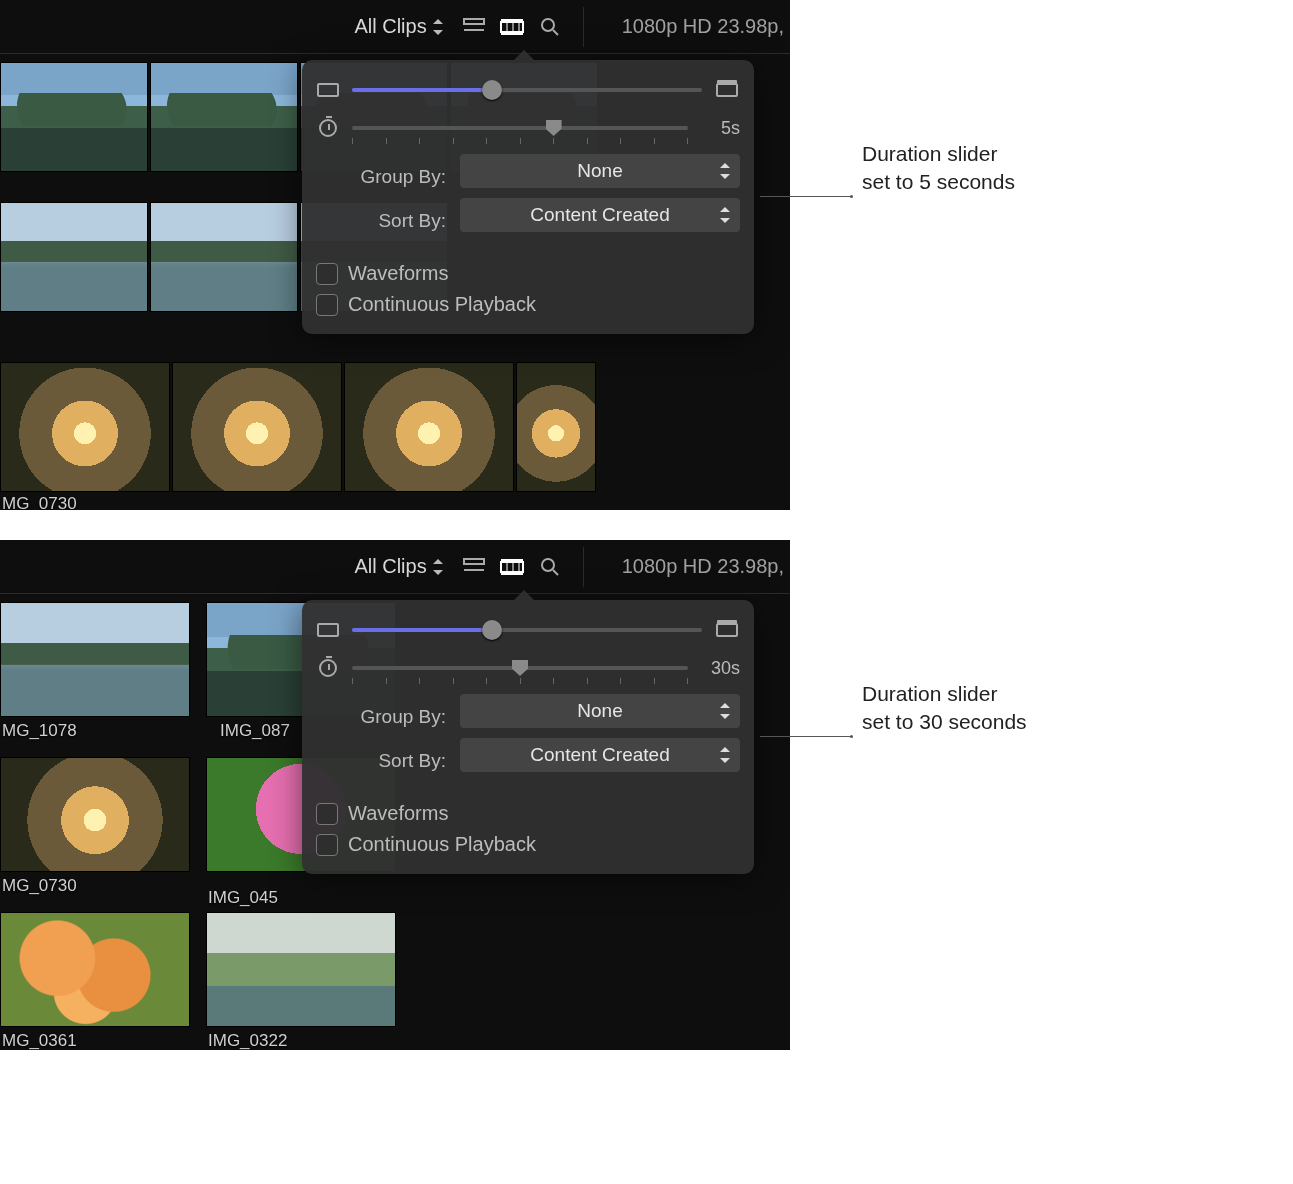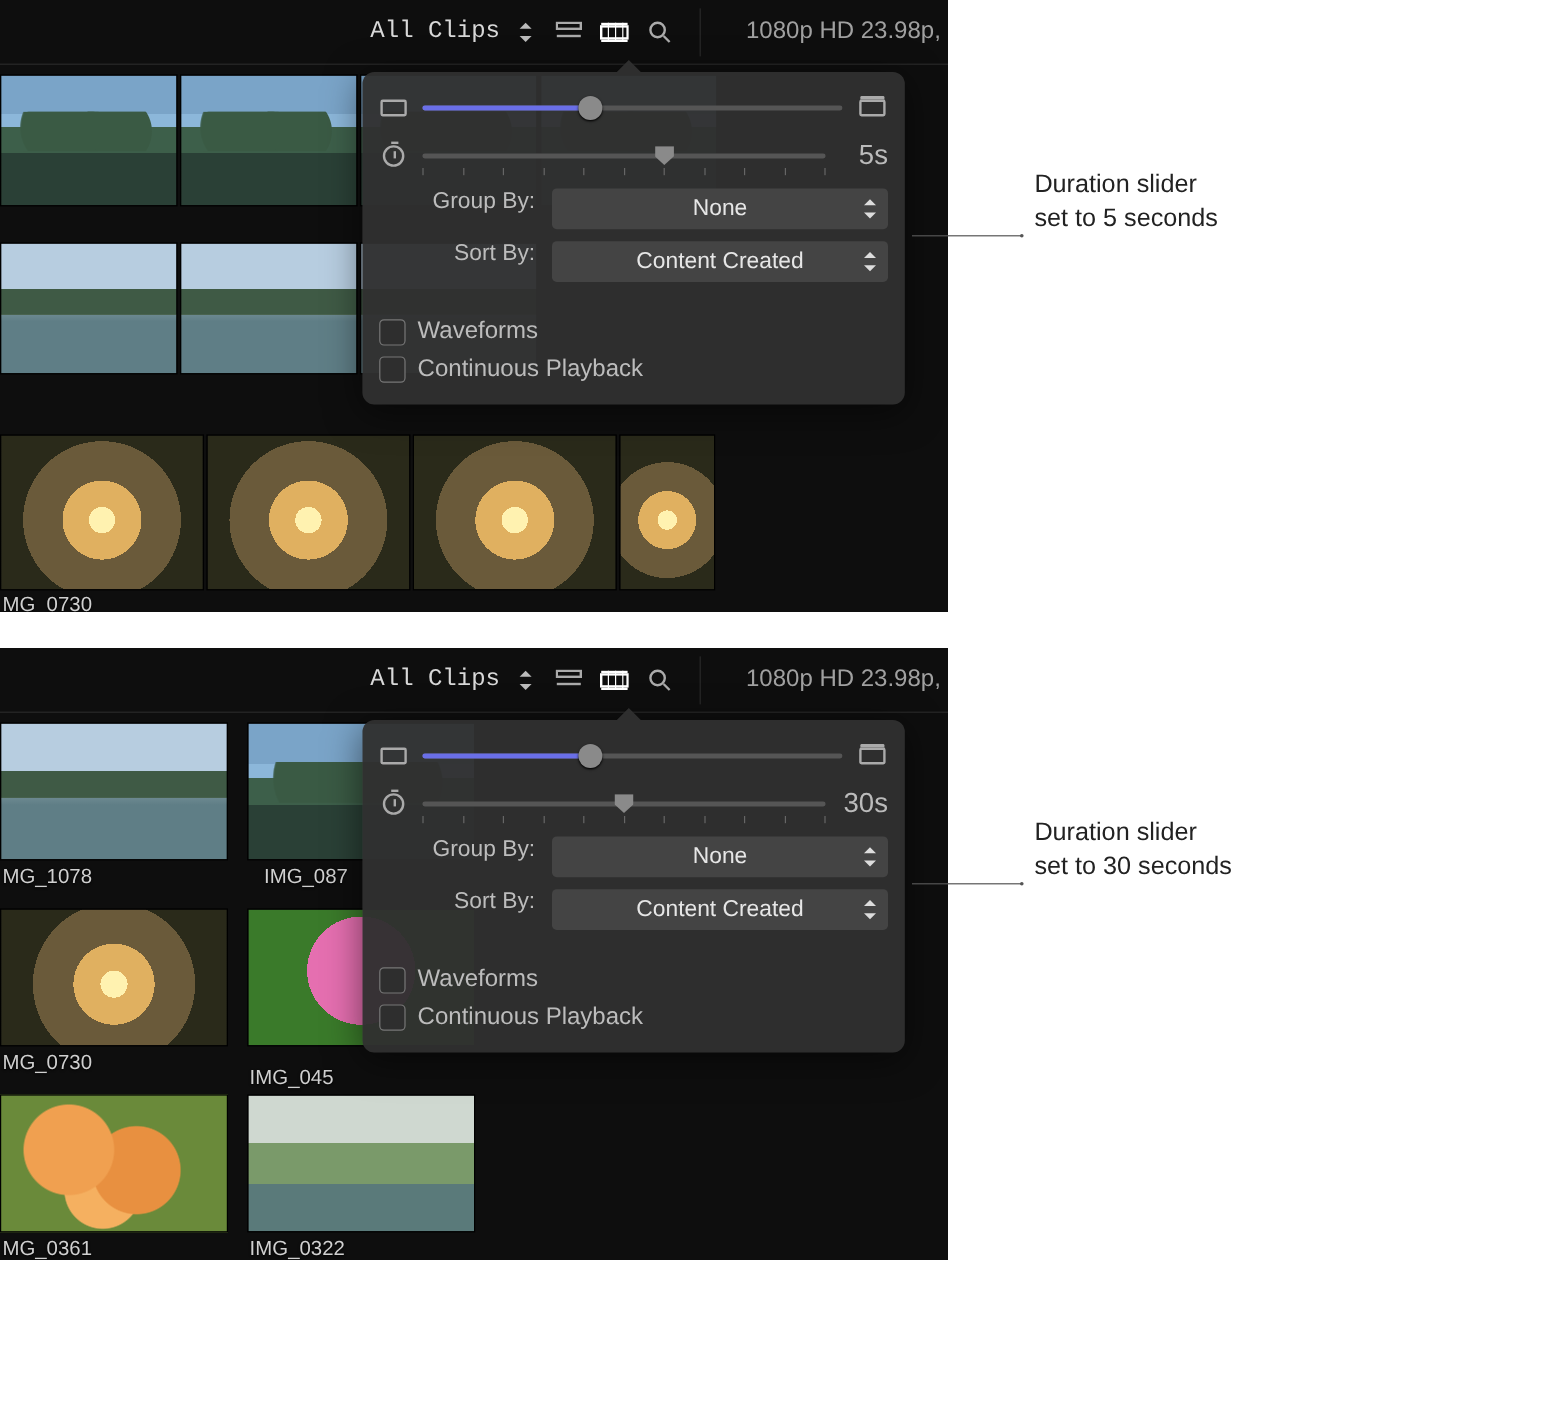--- a/index.html
+++ b/index.html
@@ -28,26 +28,25 @@
     display: flex;
     align-items: center;
     justify-content: flex-end;
     padding: 0 6px 0 0;
     border-bottom: 1px solid #2a2a2a;
     gap: 12px;
   }
   .allclips {
     display: flex;
     align-items: center;
-    gap: 16px;
+    gap: 6px;
     color: #d8d8d8;
     font-size: 20px;
     padding: 2px 6px;
     border-radius: 4px;
-    font-family: Liberation Mono, monospace;
   }
   .updown {
     display: inline-block;
     width: 10px;
     position: relative;
     height: 16px;
   }
   .updown::before, .updown::after {
     content: "";
     position: absolute;
@@ -177,33 +176,33 @@
     transform: translateX(-50%);
   }
   .slider.notched .notchrow {
     position:absolute; top:22px; left:0; right:0;
     display:flex; justify-content:space-between;
   }
   .slider.notched .notchrow span {
     width:1px; height:6px; background:#666;
   }
   .dur-label {
-    width:40px; text-align:right; color:#bbb; font-size:23px;
+    width:40px; text-align:right; color:#bbb; font-size:18px;
   }
   .endicon { width:26px; flex:0 0 26px; display:flex; justify-content:center; }
   .film-icon {
     width:22px; height:14px; border:2px solid #aaa; border-radius:2px; position:relative;
   }
   .film-icon.stack { box-shadow: 0 -4px 0 -1px #aaa; }
   .timer-icon {
     width:18px;height:18px;border:2px solid #aaa;border-radius:50%;position:relative;
   }
   .timer-icon::before{content:"";position:absolute;top:-5px;left:5px;width:6px;height:2px;background:#aaa}
   .timer-icon::after{content:"";position:absolute;top:3px;left:7px;width:2px;height:6px;background:#aaa}
-  .formrow { display:flex; align-items:flex-start; gap:14px; margin-bottom:10px; }
+  .formrow { display:flex; align-items:flex-end; gap:14px; margin-bottom:10px; }
   .formlabel { width:130px; text-align:right; color:#bcbcbc; font-size:19px; }
   .select {
     flex:1; background:#444; border-radius:4px; height:34px;
     display:flex; align-items:center; justify-content:center;
     position:relative; color:#e6e6e6; font-size:19px;
   }
   .select .updown2 {
     position:absolute; right:10px; width:10px; height:16px;
   }
   .select .updown2::before,.select .updown2::after{

